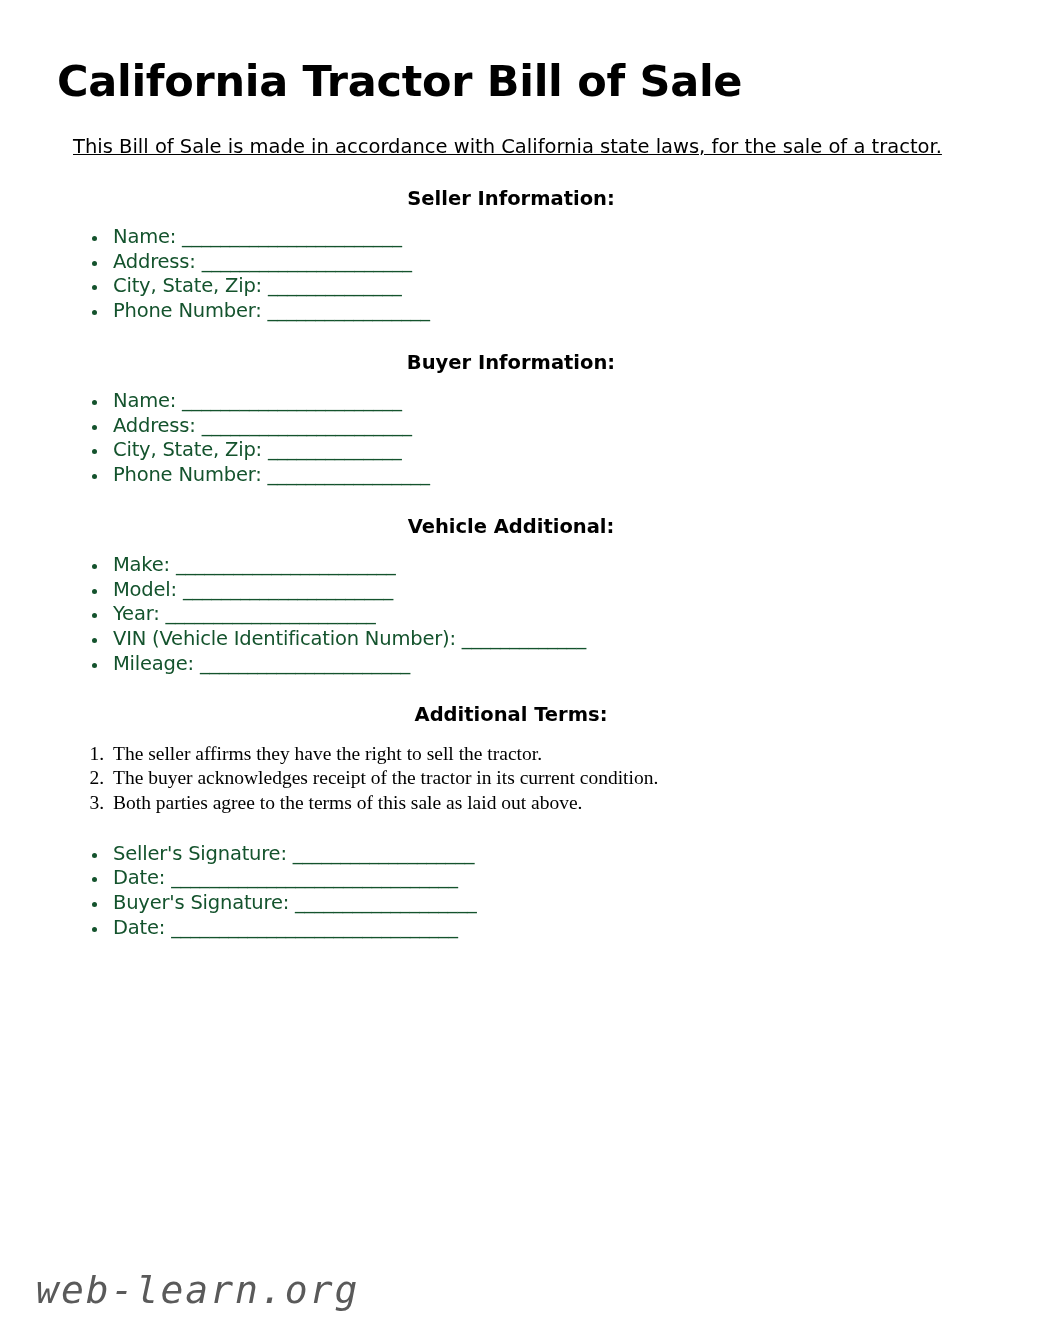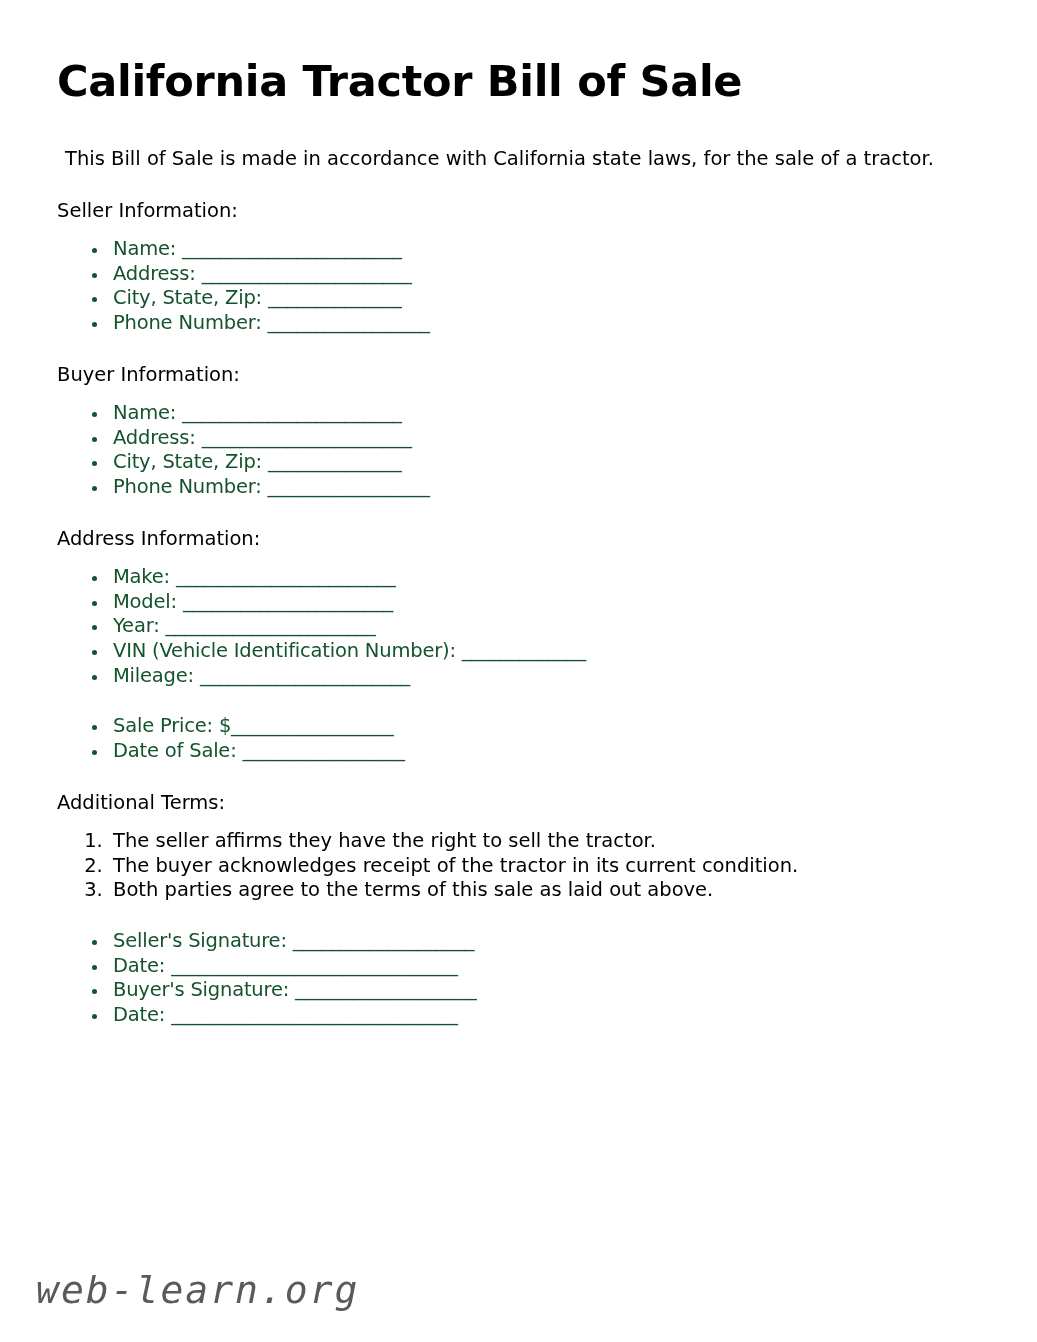--- a/index.html
+++ b/index.html
@@ -24,37 +24,39 @@
     box-sizing: border-box;
     padding: 58px 72px 0 57px;
   }
 
   .doc-title {
     font-family: "DejaVu Sans", sans-serif;
     font-weight: bold;
     font-size: 43px;
     line-height: 1.08;
     letter-spacing: -0.3px;
-    margin: 0 0 42px 0;
+    margin: 0 0 30px 0;
     color: #000;
   }
 
   .intro {
     font-size: 19.5px;
     line-height: 1.35;
-    margin: 0 0 25px 8px;
+    margin: 0 0 25px 16px;
     color: #000;
+    text-decoration: underline;
   }
 
   .section-heading {
-    font-weight: normal;
+    font-weight: bold;
     font-size: 19.5px;
     line-height: 1.3;
     margin: 0 0 14px 0;
     color: #000;
+    text-align: center;
   }
 
   ul.field-list {
     list-style: disc;
     margin: 0 0 26px 0;
     padding-left: 52px;
   }
   ul.field-list li {
     font-size: 19.5px;
     line-height: 1.265;
@@ -62,20 +64,21 @@
     padding-left: 4px;
   }
   ul.field-list li::marker {
     font-size: 17px;
   }
 
   ol.terms-list {
     list-style: decimal;
     margin: 0 0 26px 0;
     padding-left: 52px;
+    font-family: Liberation Serif, serif;
   }
   ol.terms-list li {
     font-size: 19.5px;
     line-height: 1.265;
     color: #000;
     padding-left: 4px;
   }
 
   .blank {
     letter-spacing: -0.2px;
@@ -111,33 +114,29 @@
   </ul>
 
   <div class="section-heading">Buyer Information:</div>
   <ul class="field-list">
     <li class="blank">Name: _______________________</li>
     <li class="blank">Address: ______________________</li>
     <li class="blank">City, State, Zip: ______________</li>
     <li class="blank">Phone Number: _________________</li>
   </ul>
 
-  <div class="section-heading">Address Information:</div>
+  <div class="section-heading">Vehicle Additional:</div>
   <ul class="field-list">
     <li class="blank">Make: _______________________</li>
     <li class="blank">Model: ______________________</li>
     <li class="blank">Year: ______________________</li>
     <li class="blank">VIN (Vehicle Identification Number): _____________</li>
     <li class="blank">Mileage: ______________________</li>
   </ul>
 
-  <ul class="field-list">
-    <li class="blank">Sale Price: $_________________</li>
-    <li class="blank">Date of Sale: _________________</li>
-  </ul>
 
   <div class="section-heading">Additional Terms:</div>
   <ol class="terms-list">
     <li>The seller affirms they have the right to sell the tractor.</li>
     <li>The buyer acknowledges receipt of the tractor in its current condition.</li>
     <li>Both parties agree to the terms of this sale as laid out above.</li>
   </ol>
 
   <ul class="field-list">
     <li class="blank">Seller's Signature: ___________________</li>

